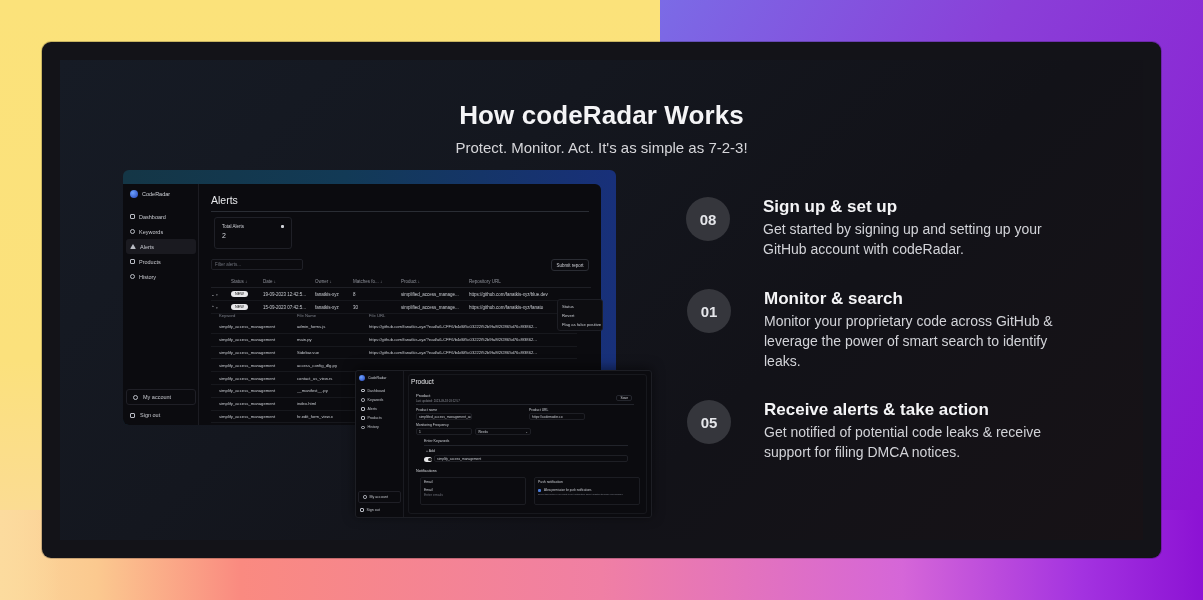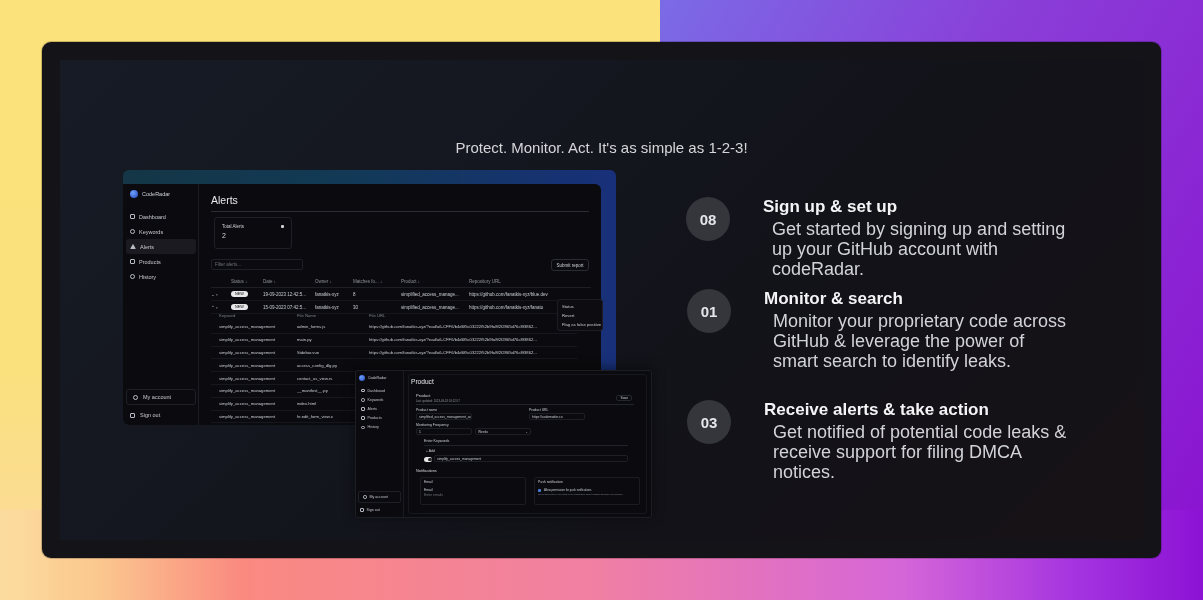--- a/index.html
+++ b/index.html
@@ -109,34 +109,35 @@
   .p-toggle::after { content:""; position:absolute; right:0.5px; top:0.5px; width:3.5px; height:3.5px; border-radius:50%; background:#222; }
   .p-box { position: absolute; border: 1px solid #1c1d23; border-radius: 2px; }
   .p-check { position: absolute; width: 3px; height: 3px; background: #4a7bd8; border-radius: 1px; }
 
   
   .step { position: absolute; left: 626px; width: 440px; }
   .step-num { position: absolute; left: 0; top: 0; width: 44px; height: 44px; border-radius: 50%;
     background: #35363c; color: #e5e6ea; font-size: 15px; font-weight: 700;
     display: flex; align-items: center; justify-content: center; }
   .step-title { position: absolute; left: 77px; top: 0; color: #f4f4f6; font-size: 17px; font-weight: 700; white-space: nowrap; }
-  .step-desc { position: absolute; left: 77px; top: 22px; width: 300px; color: #d2d3d8; font-size: 18px; line-height: 20px; margin-left: 9px; }
+  .step-desc { position: absolute; left: 77px; top: 22px; width: 300px; color: #d2d3d8; font-size: 14px; line-height: 20px; }
 </style>
 </head>
 <body>
 
 <div class="bg">
   <div class="bg-yellow"></div>
   <div class="bg-purple"></div>
   <div class="bg-bottom"></div>
 </div>
 
 <section class="frame">
   <div class="inner">
-    <p class="subtitle">Protect. Monitor. Act. It's as simple as 1-2-3!</p>
+    <h1 class="title">How codeRadar Works</h1>
+    <p class="subtitle">Protect. Monitor. Act. It's as simple as 7-2-3!</p>
 
     <div class="shot1">
       <div class="app">
         <aside class="s-side">
           <div class="s-brand">
             <span class="logo-dot"></span>
             <span>CodeRadar</span>
           </div>
           <nav class="s-nav">
             <div class="s-nav-item">
@@ -348,18 +349,18 @@
       <div class="step-num">08</div>
       <div class="step-title">Sign up &amp; set up</div>
       <div class="step-desc">Get started by signing up and setting up your GitHub account with codeRadar.</div>
     </div>
     <div class="step" style="top:229px;left:627px">
       <div class="step-num">01</div>
       <div class="step-title">Monitor &amp; search</div>
       <div class="step-desc">Monitor your proprietary code across GitHub &amp; leverage the power of smart search to identify leaks.</div>
     </div>
     <div class="step" style="top:340px;left:627px">
-      <div class="step-num">03</div>
+      <div class="step-num">05</div>
       <div class="step-title">Receive alerts &amp; take action</div>
       <div class="step-desc">Get notified of potential code leaks &amp; receive support for filing DMCA notices.</div>
     </div>
   </div>
 </section>
 
 </body></html>

